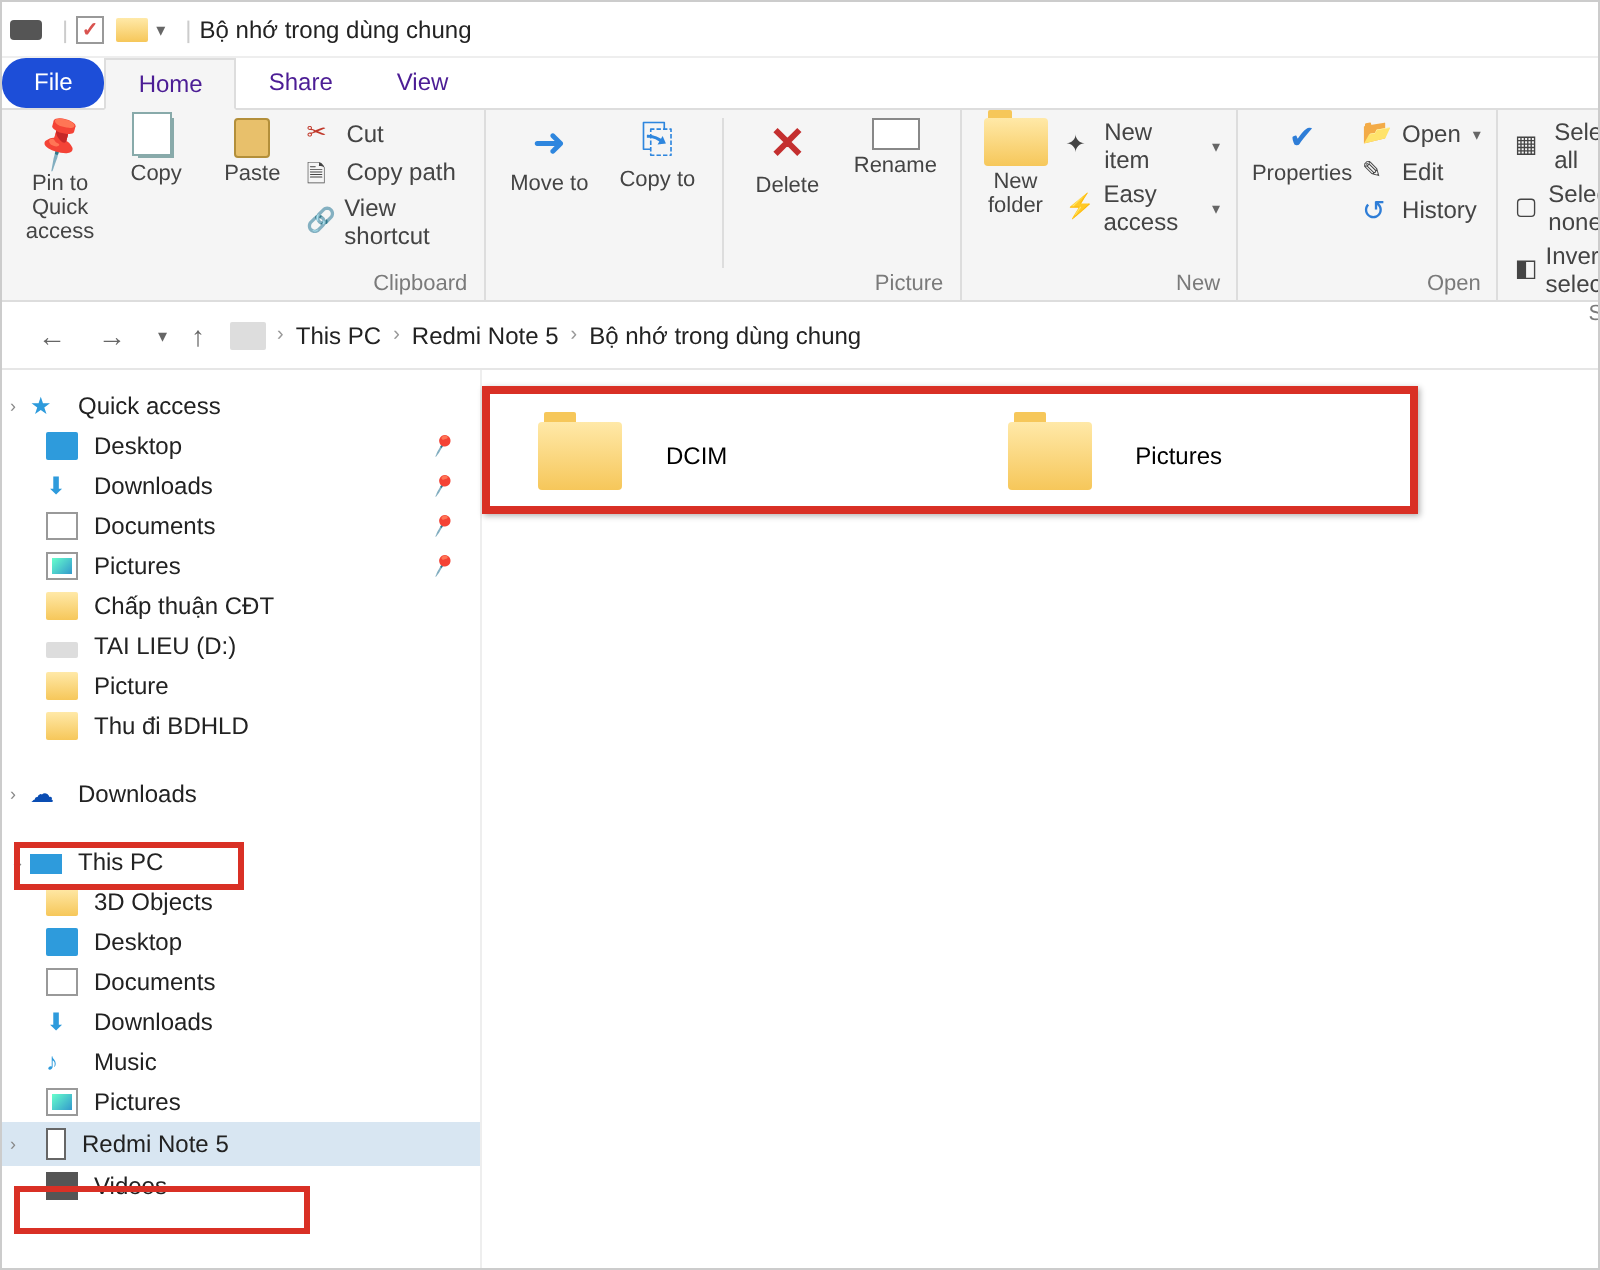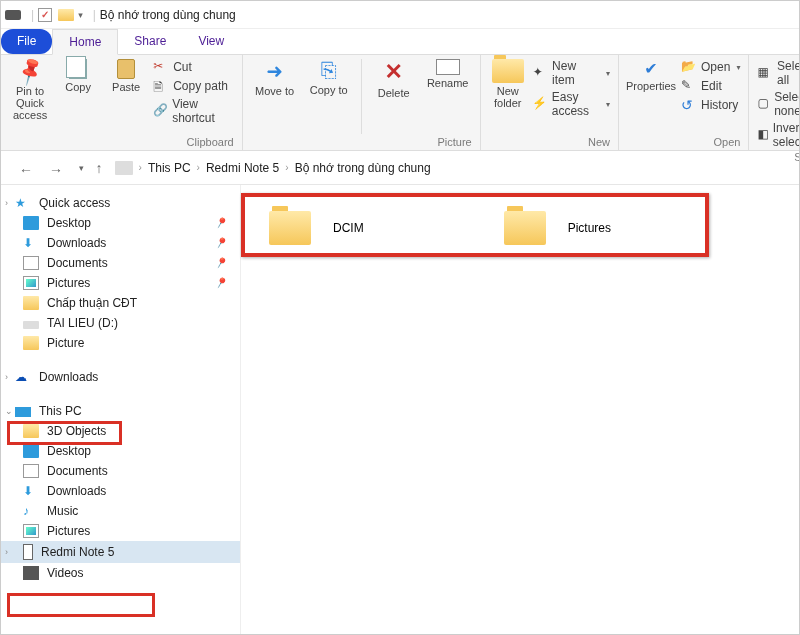--- a/index.html
+++ b/index.html
@@ -283,20 +283,24 @@
           <span>Chấp thuận CĐT</span>
         </li>
       <li>
           <span class="sicon si-drive"></span>
           <span>TAI LIEU (D:)</span>
         </li>
       <li>
           <span class="sicon si-folder"></span>
           <span>Picture</span>
         </li>
+      <li>
+          <span class="sicon si-folder"></span>
+          <span>Thu đi BDHLD</span>
+        </li>
     </ul>
     <div class="side-spacer"></div>
     <ul>
       <li class="header">
         <span class="expander">›</span>
         <span class="sicon si-cloud">☁</span>
         <span>Downloads</span>
       </li>
     </ul>
     <div class="side-spacer"></div>

